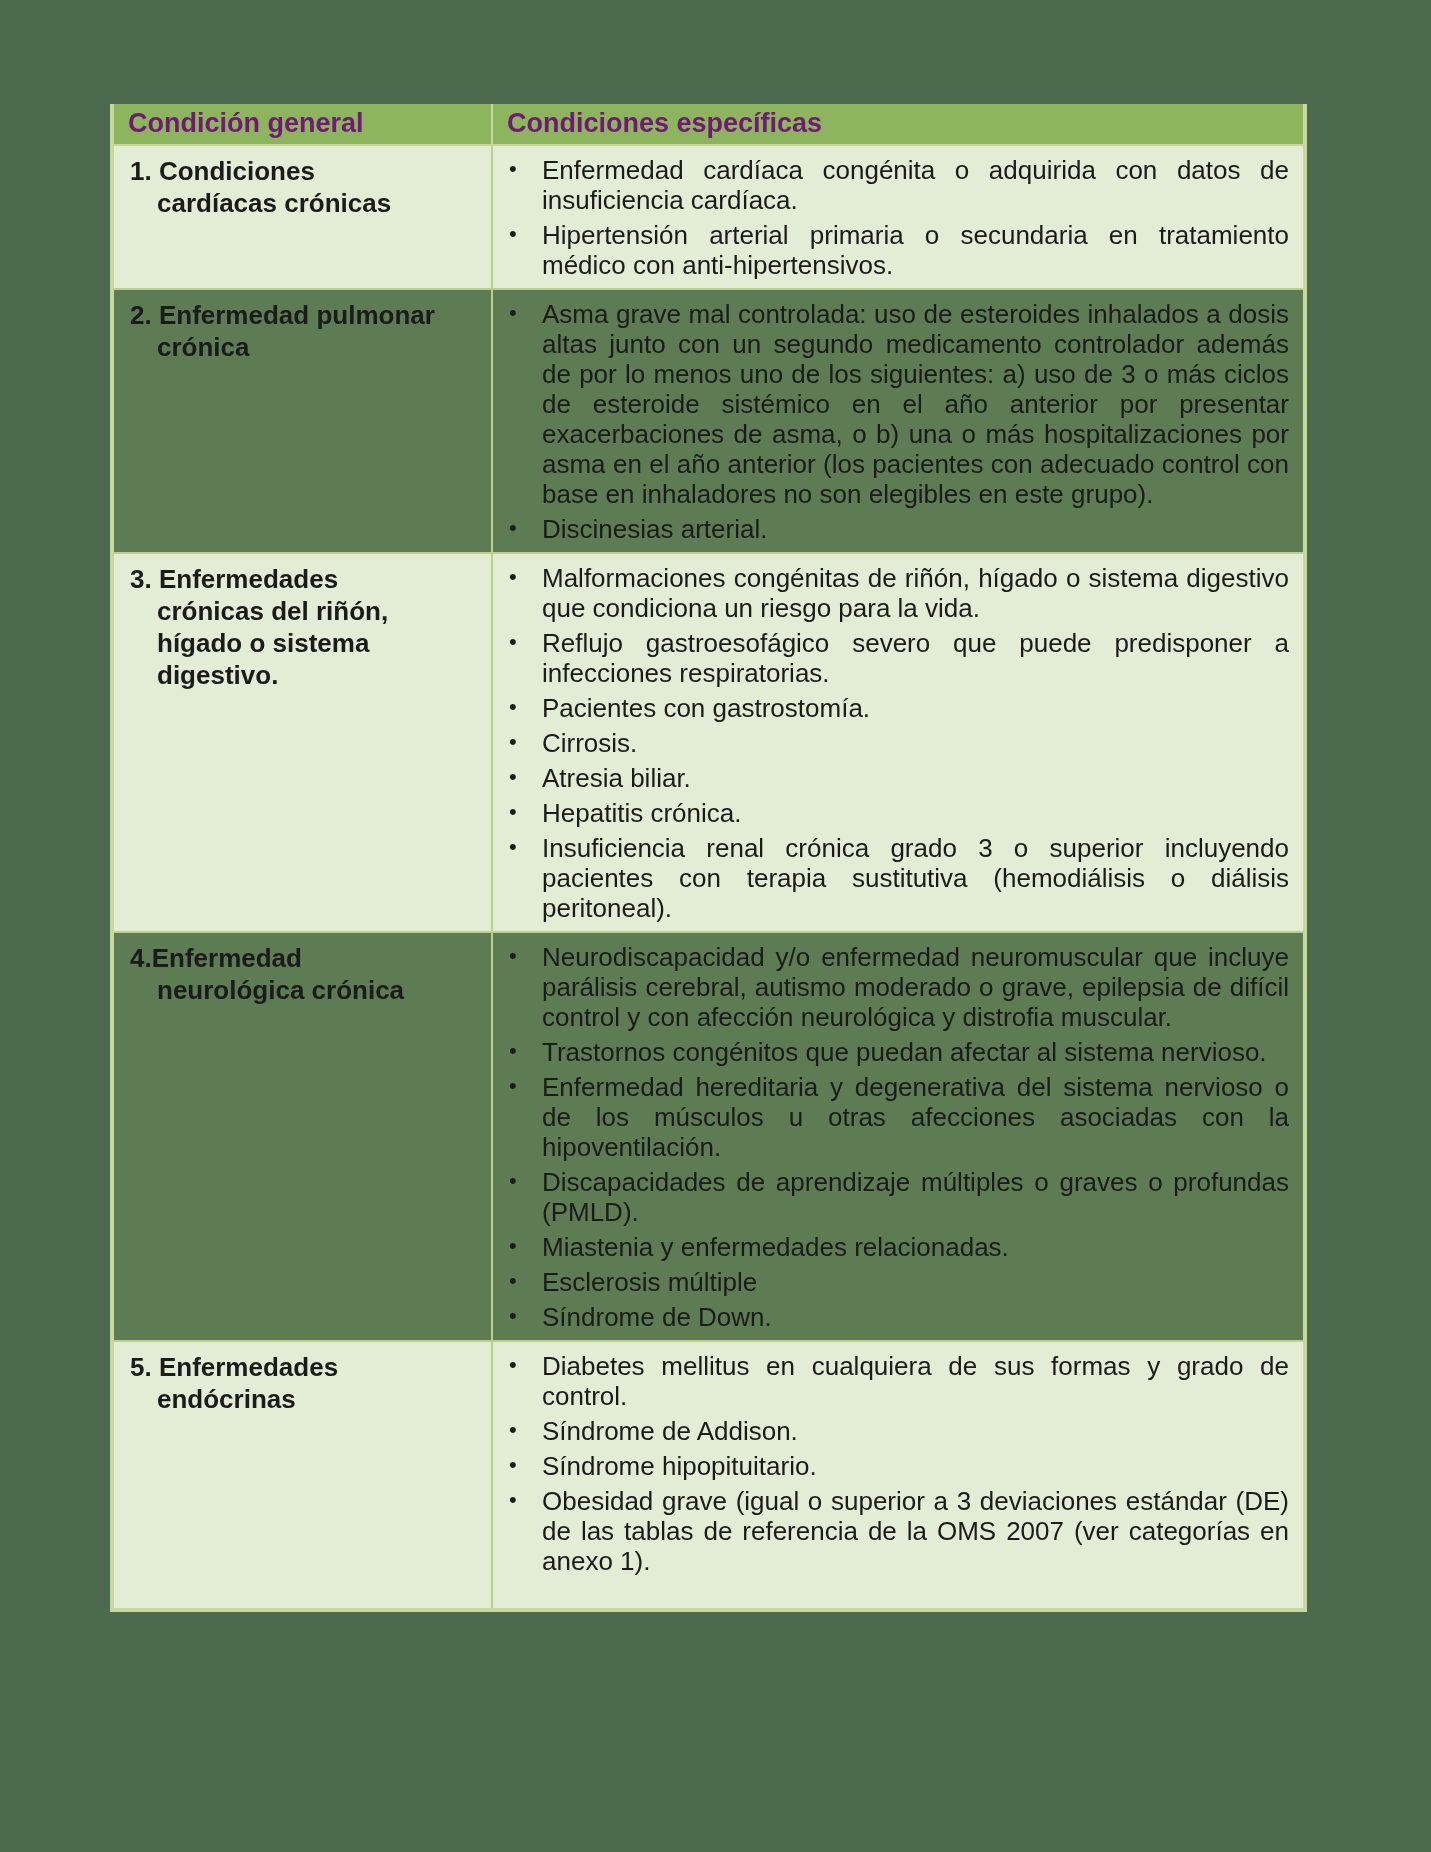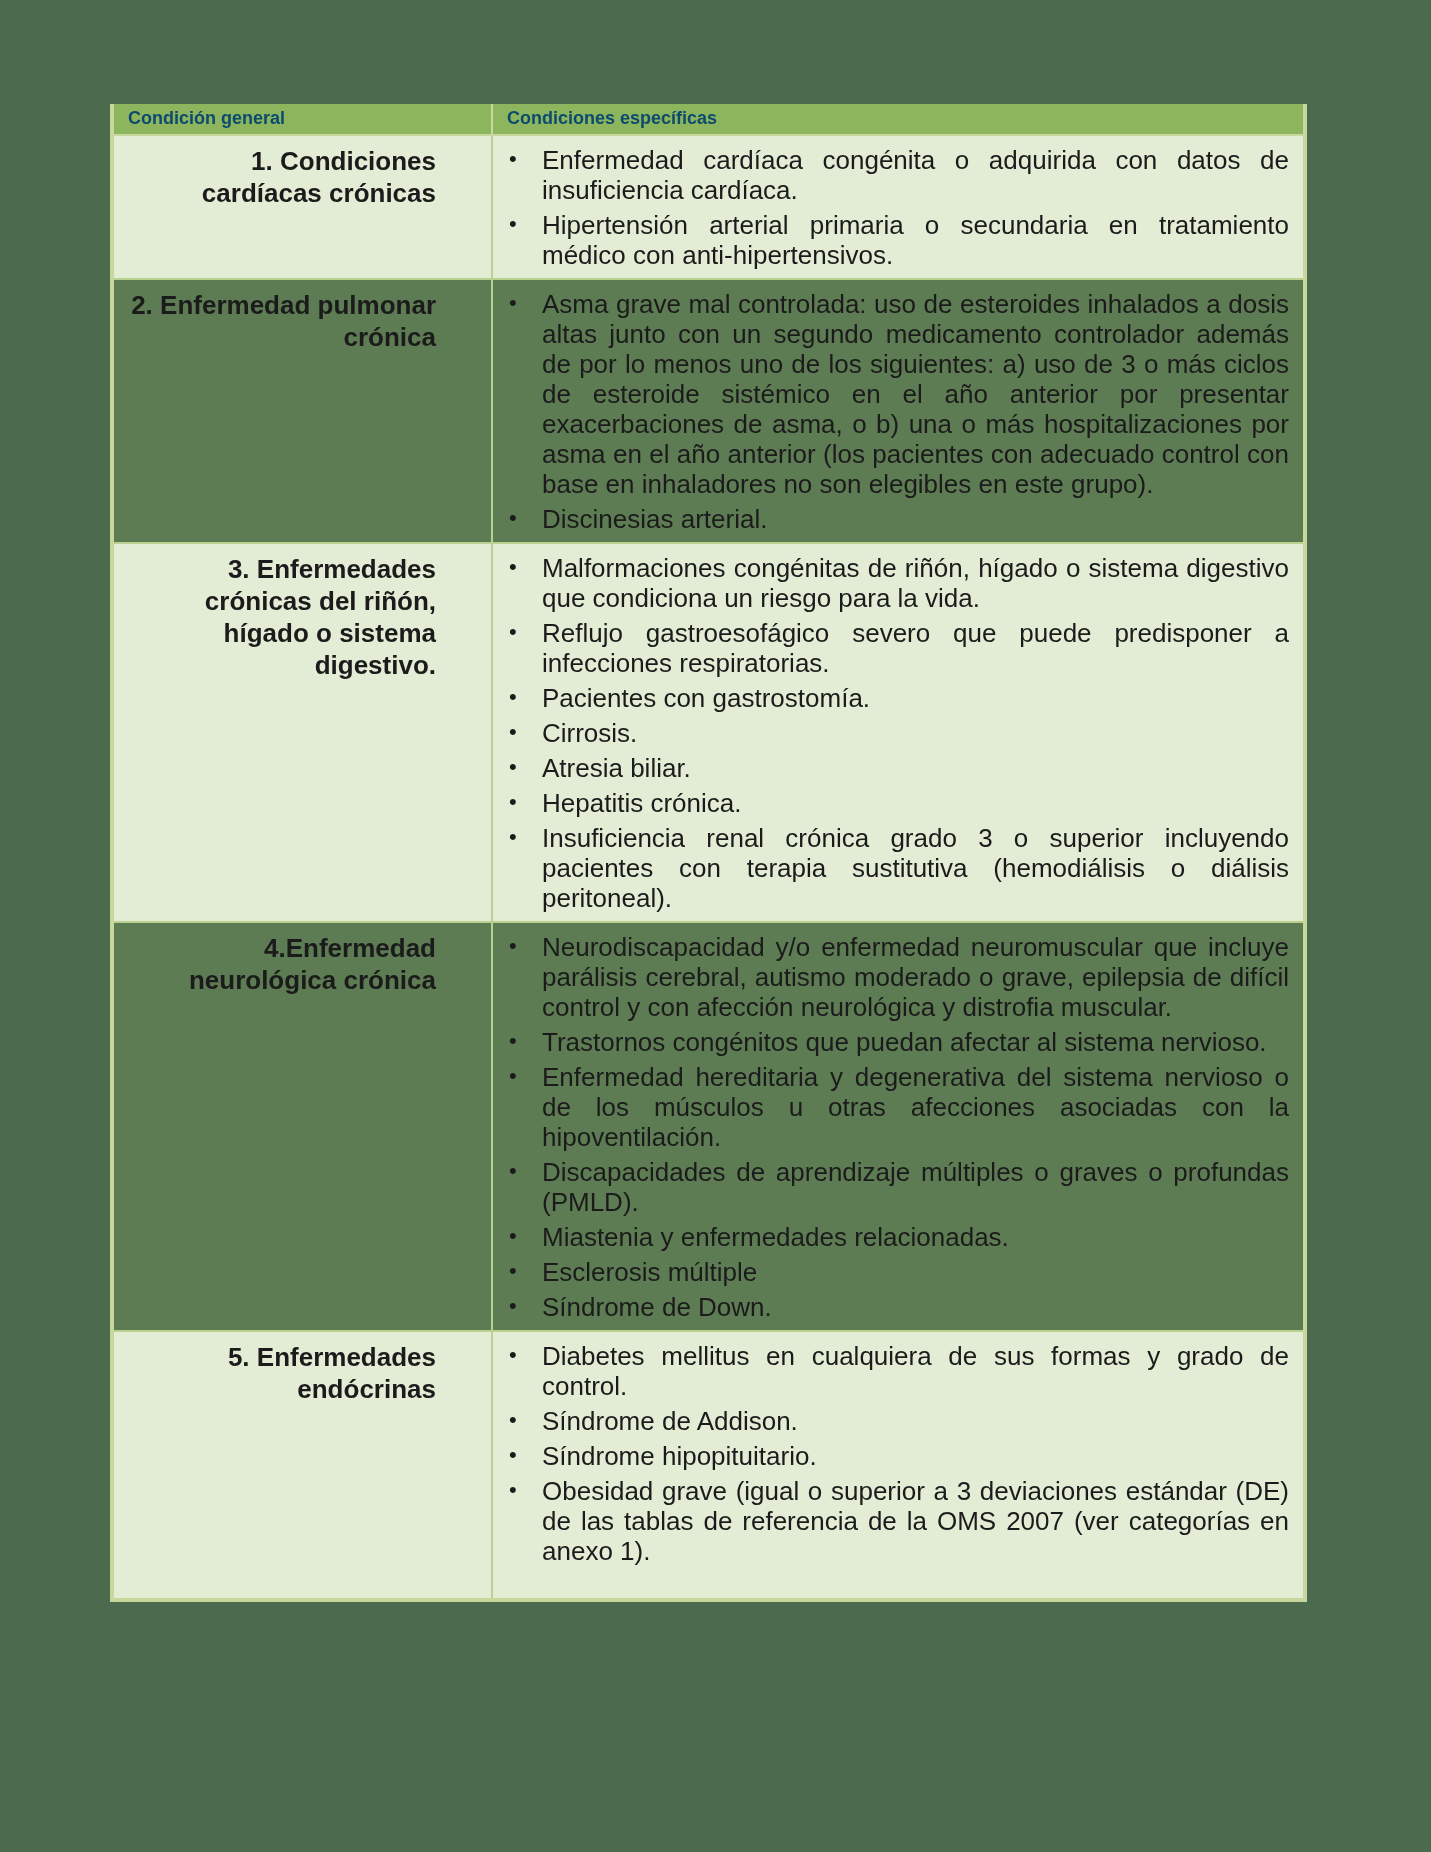--- a/index.html
+++ b/index.html
@@ -21,42 +21,41 @@
     border-collapse: collapse;
     table-layout: fixed;
     border-left: 4px solid #c6d89c;
     border-right: 4px solid #c6d89c;
     border-bottom: 4px solid #c6d89c;
   }
   col.c-general { width: 380px; }
   col.c-especificas { width: 813px; }
   th {
     background: #8db55e;
-    color: #0c4a6e;
-    font-size: 18px;
+    color: #701a75;
+    font-size: 27px;
     font-weight: bold;
     text-align: left;
     padding: 4px 6px 5px 14px;
     border: 2px solid #c6d89c;
     border-top: none;
   }
   td {
     vertical-align: top;
     font-size: 26px;
     line-height: 30px;
     color: #1b1b1b;
     border: 2px solid #b9d08f;
   }
   tr.light td { background: #e3ecd5; }
   tr.dark td  { background: #5e7c53; }
   td.general {
     font-weight: bold;
     padding: 9px 55px 8px 16px;
     line-height: 32px;
-    text-align: right;
   }
   td.general .gwrap {
     padding-left: 27px;
     text-indent: -27px;
   }
   td.items { padding: 9px 14px 8px 0; }
   td.items ul {
     margin: 0; padding: 0;
     list-style: none;
   }

